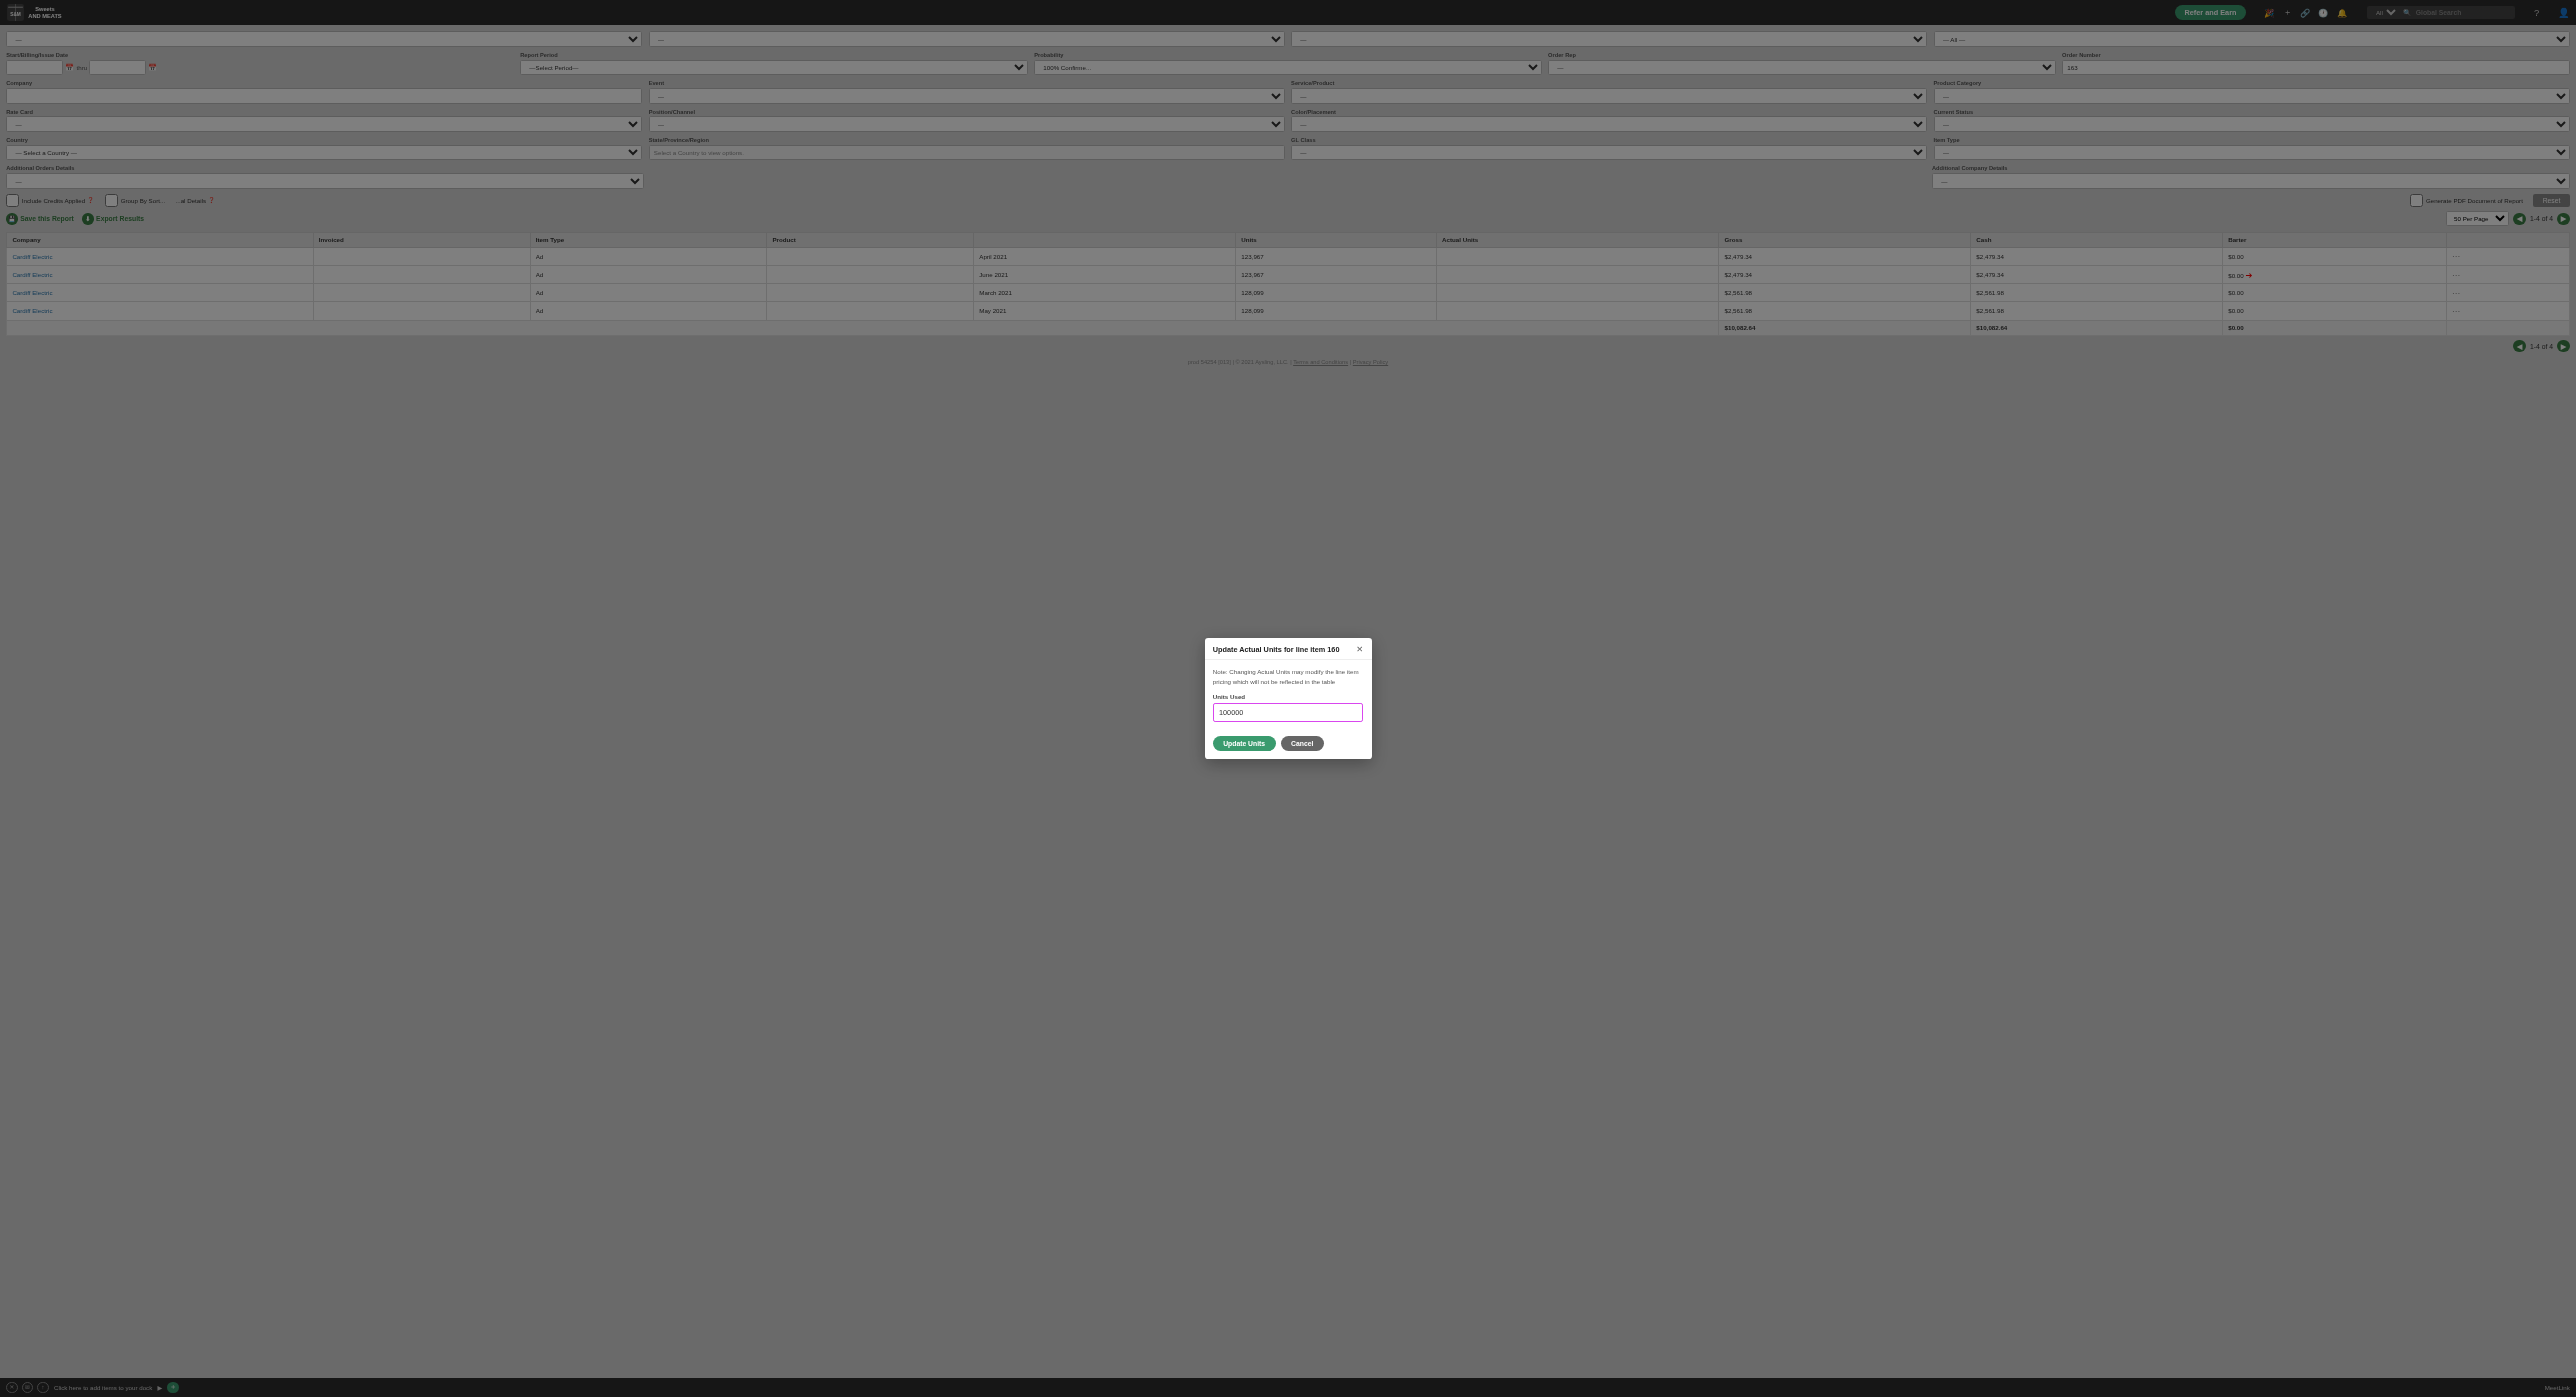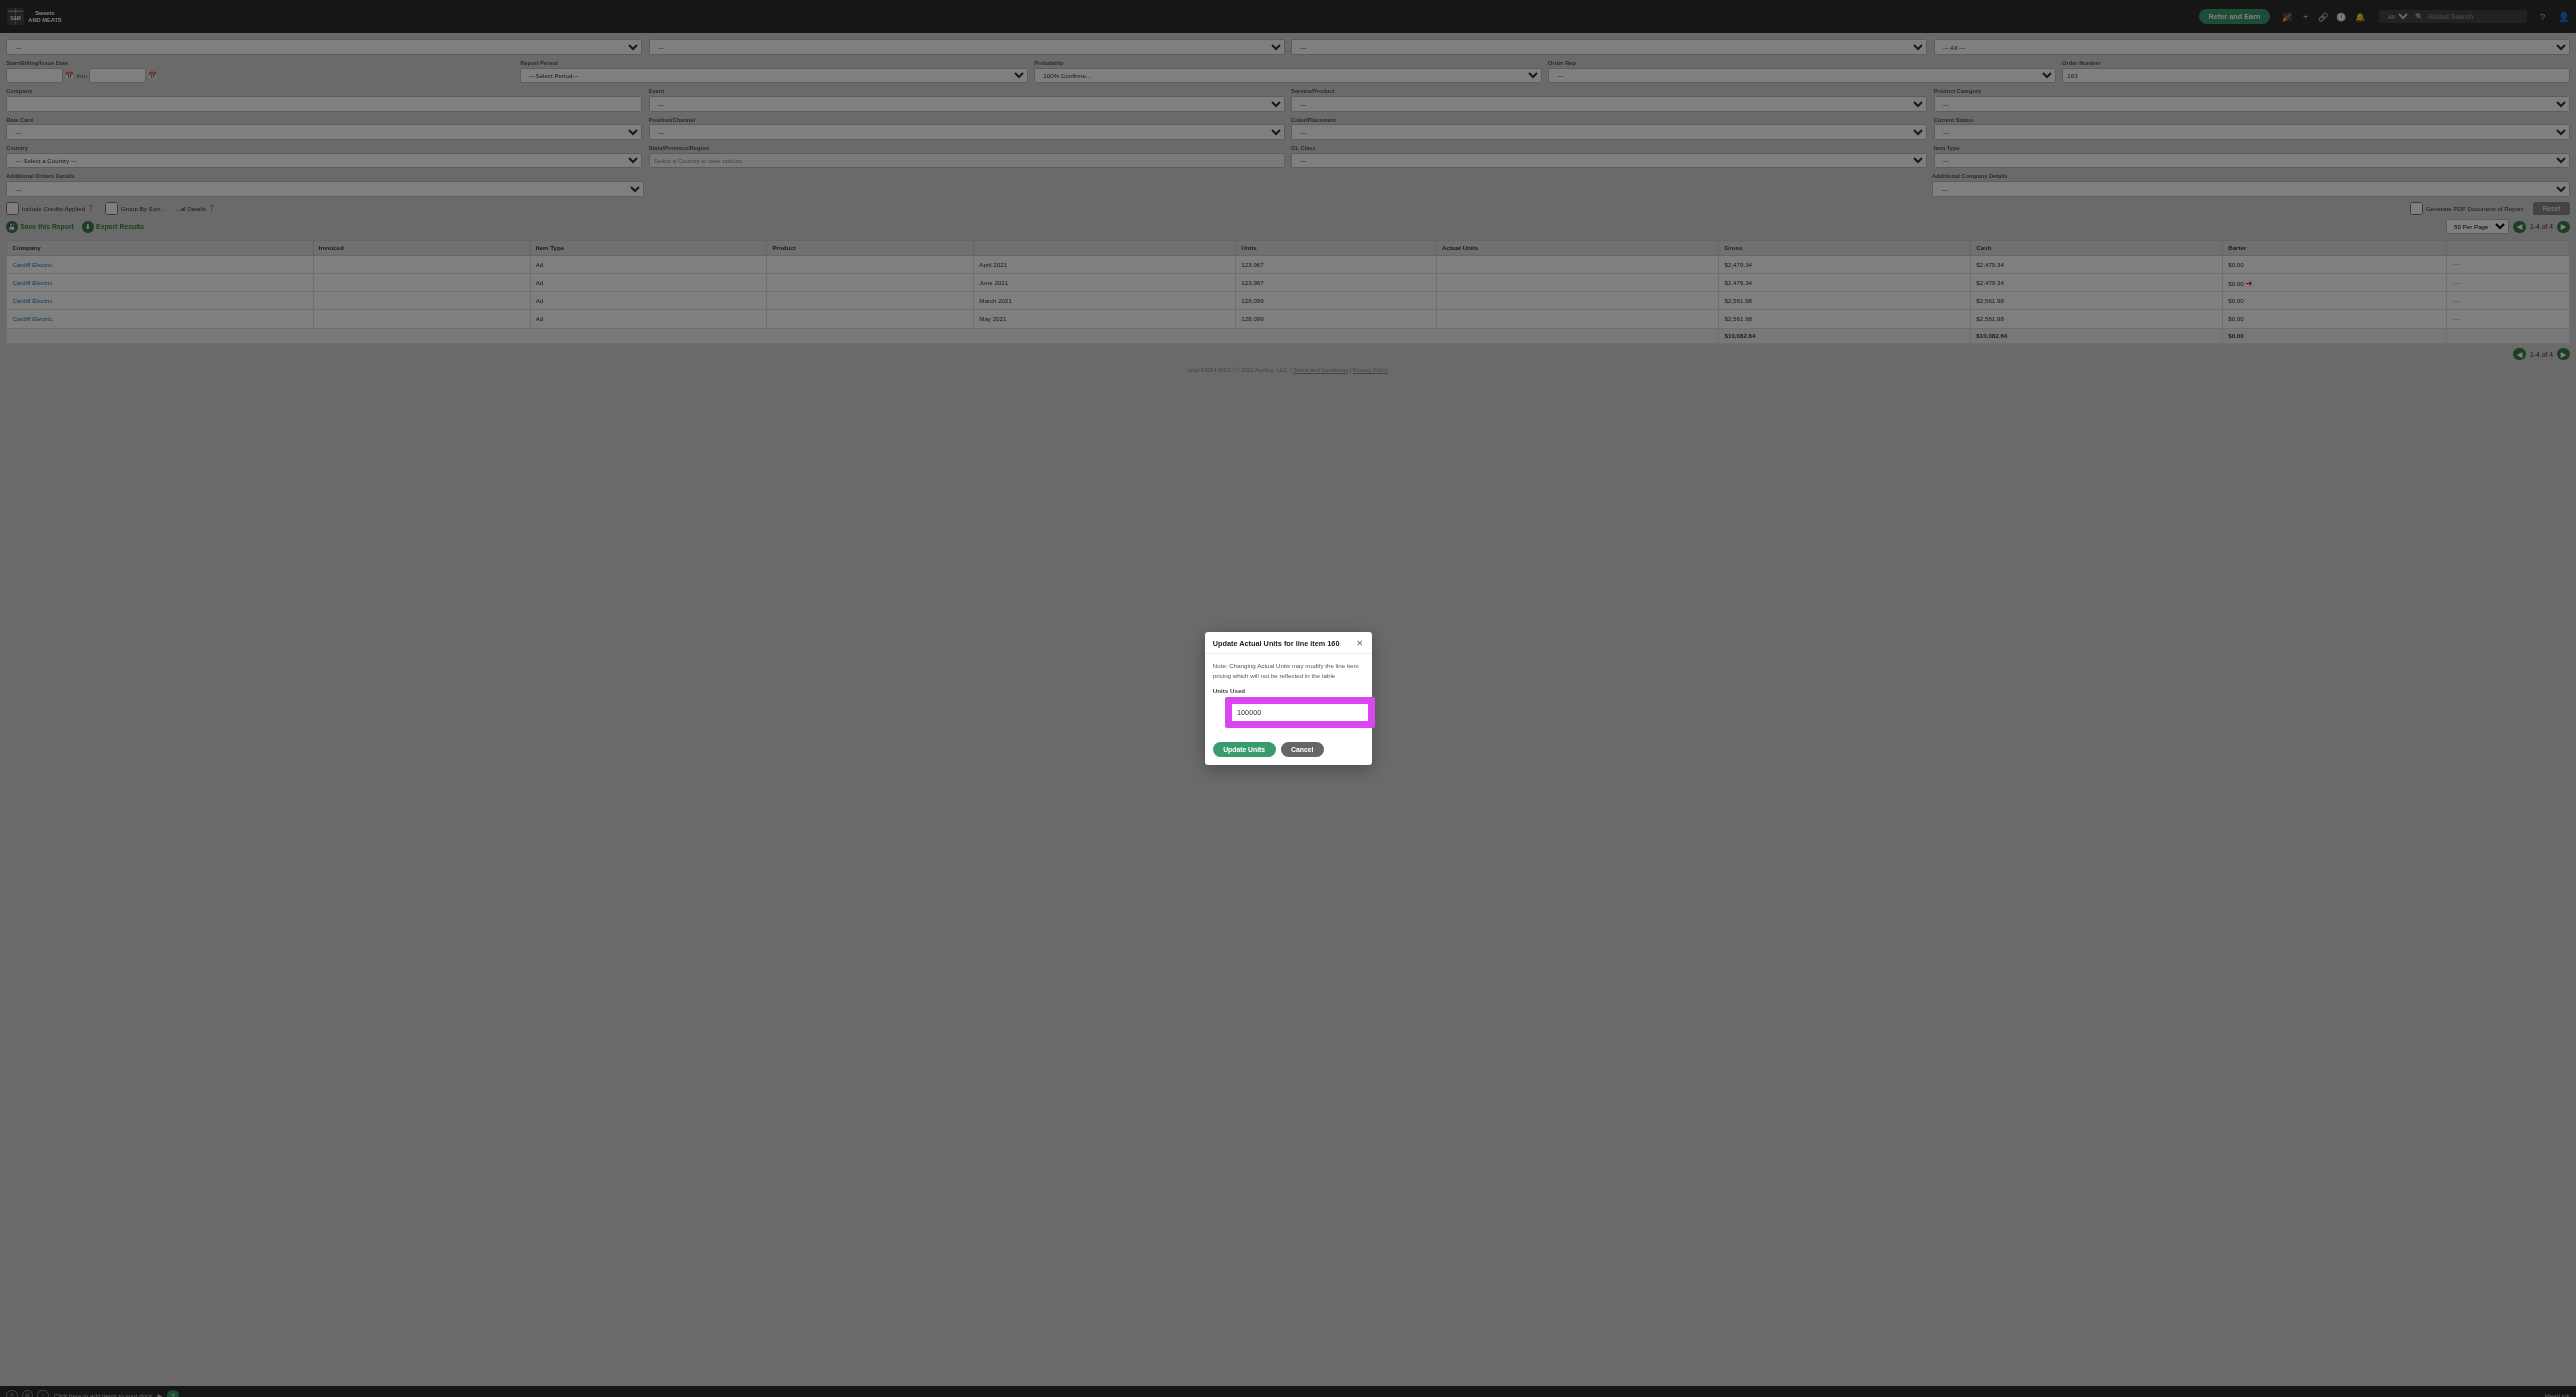--- a/index.html
+++ b/index.html
@@ -8,25 +8,25 @@
       font-size: 6.8px;
       background: #e8e8e8;
       color: #333;
       min-height: 100vh;
       overflow: hidden;
     }
 
     
     .top-nav {
       background: #2d2d2d;
-      height: 33px;
+      height: 25px;
       display: flex;
       align-items: center;
       padding: 0 6.2px;
-      gap: 13px;
+      gap: 19px;
       position: relative;
     }
     .logo-area {
       display: flex;
       align-items: center;
       gap: 3.1px;
     }
     .logo-text {
       color: #fff;
       font-size: 5.7px;
@@ -367,27 +367,26 @@
       line-height: 1.5;
     }
     .modal-field-label {
       font-size: 6.2px;
       font-weight: 600;
       color: #444;
       margin-bottom: 2.6px;
     }
     .modal-input {
       width: 100%;
-      border: 7px solid #d946ef;
+      border: 1px solid #d946ef;
       border-radius: 2.1px;
       padding: 4.2px 5.2px;
       font-size: 7.3px;
       color: #333;
       outline: none;
-      margin-left: 12px;
     }
     .modal-footer {
       display: flex;
       gap: 5.2px;
       padding: 6.2px 8.3px 8.3px;
     }
     .btn-update {
       background: #3a9b6e;
       color: #fff;
       border: none;

